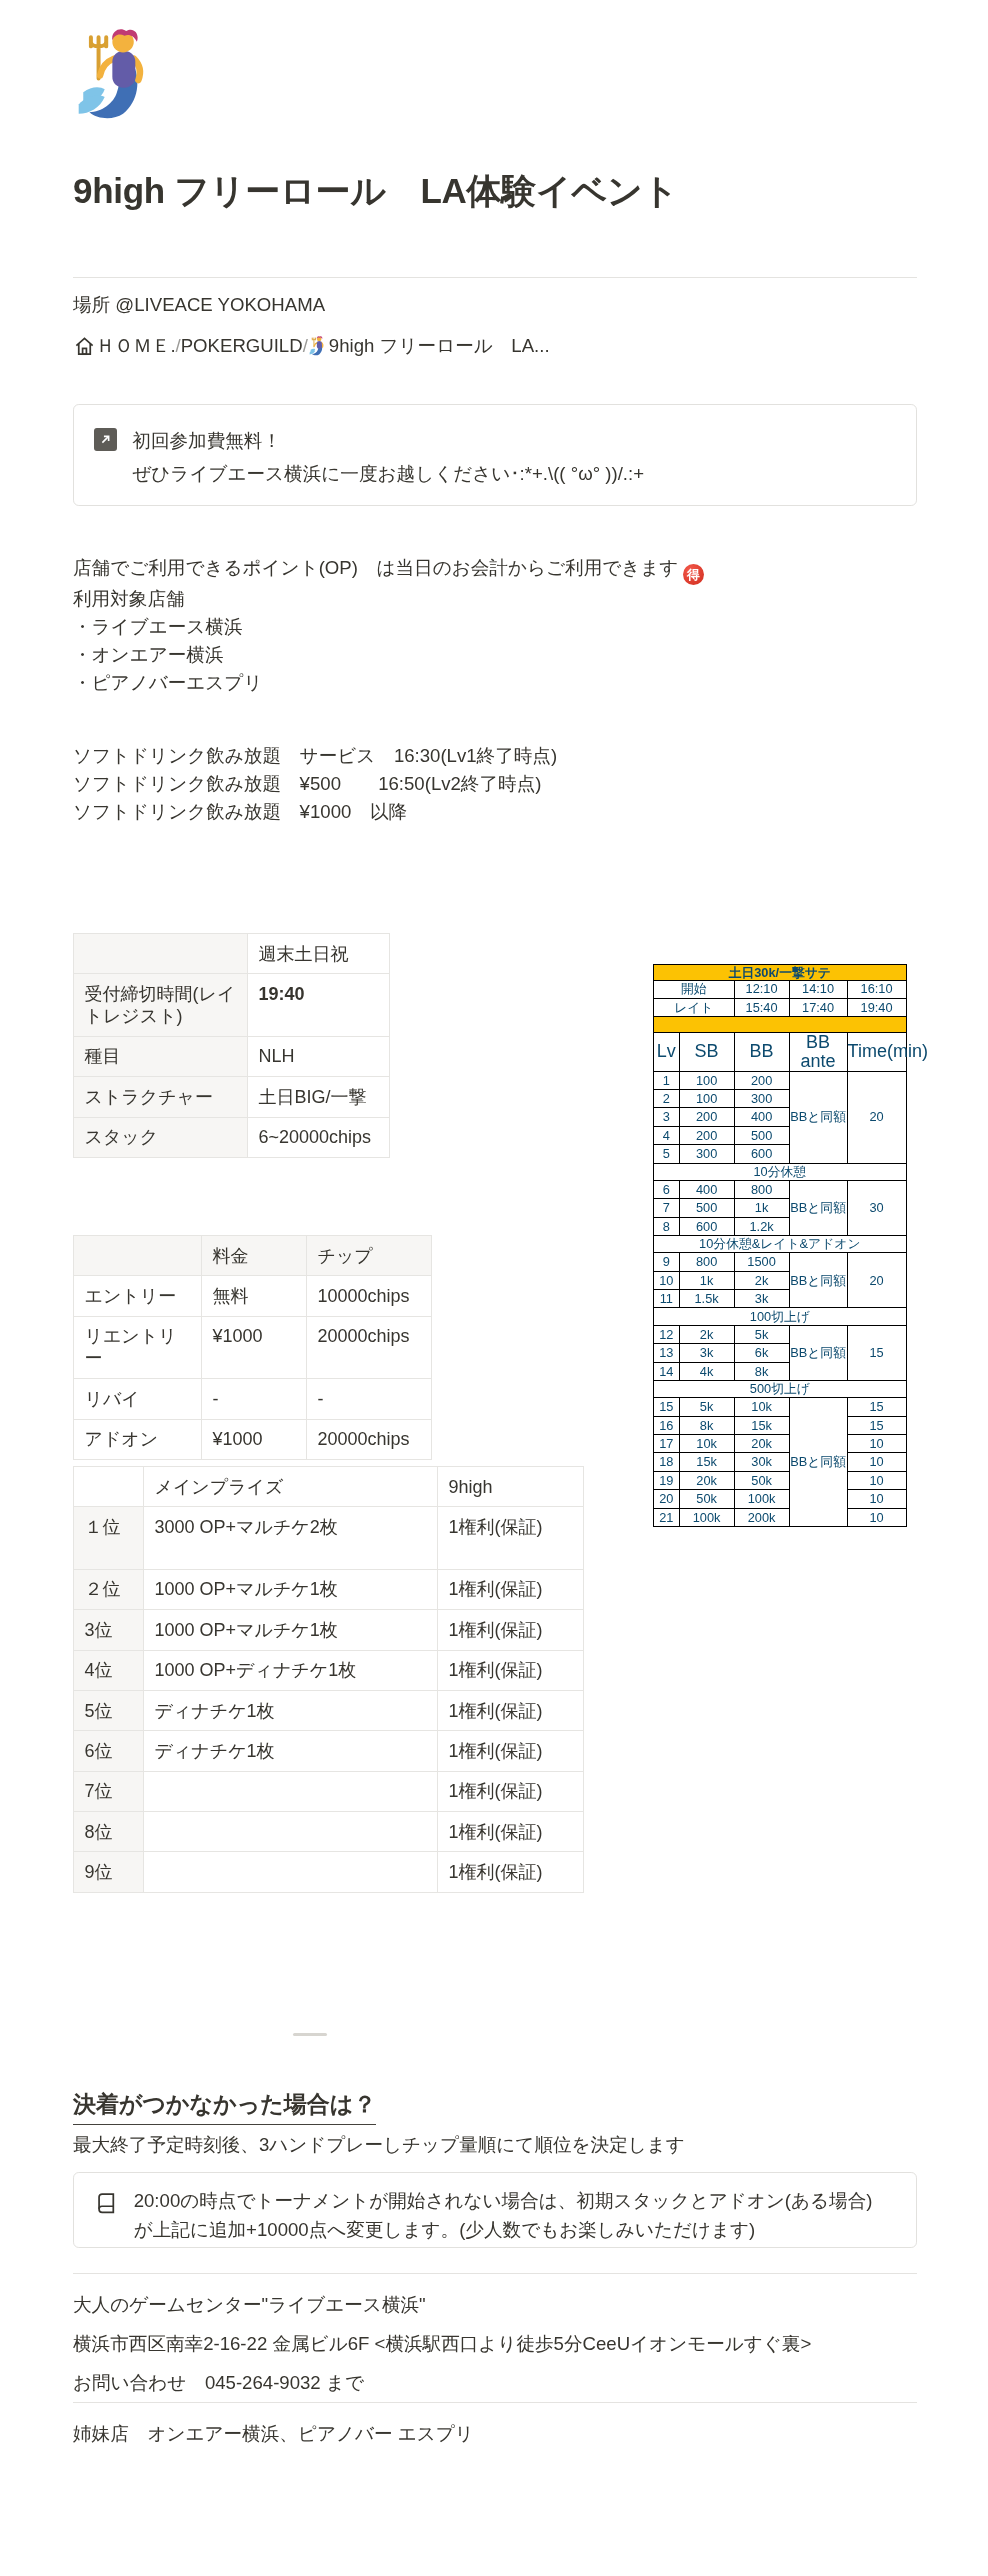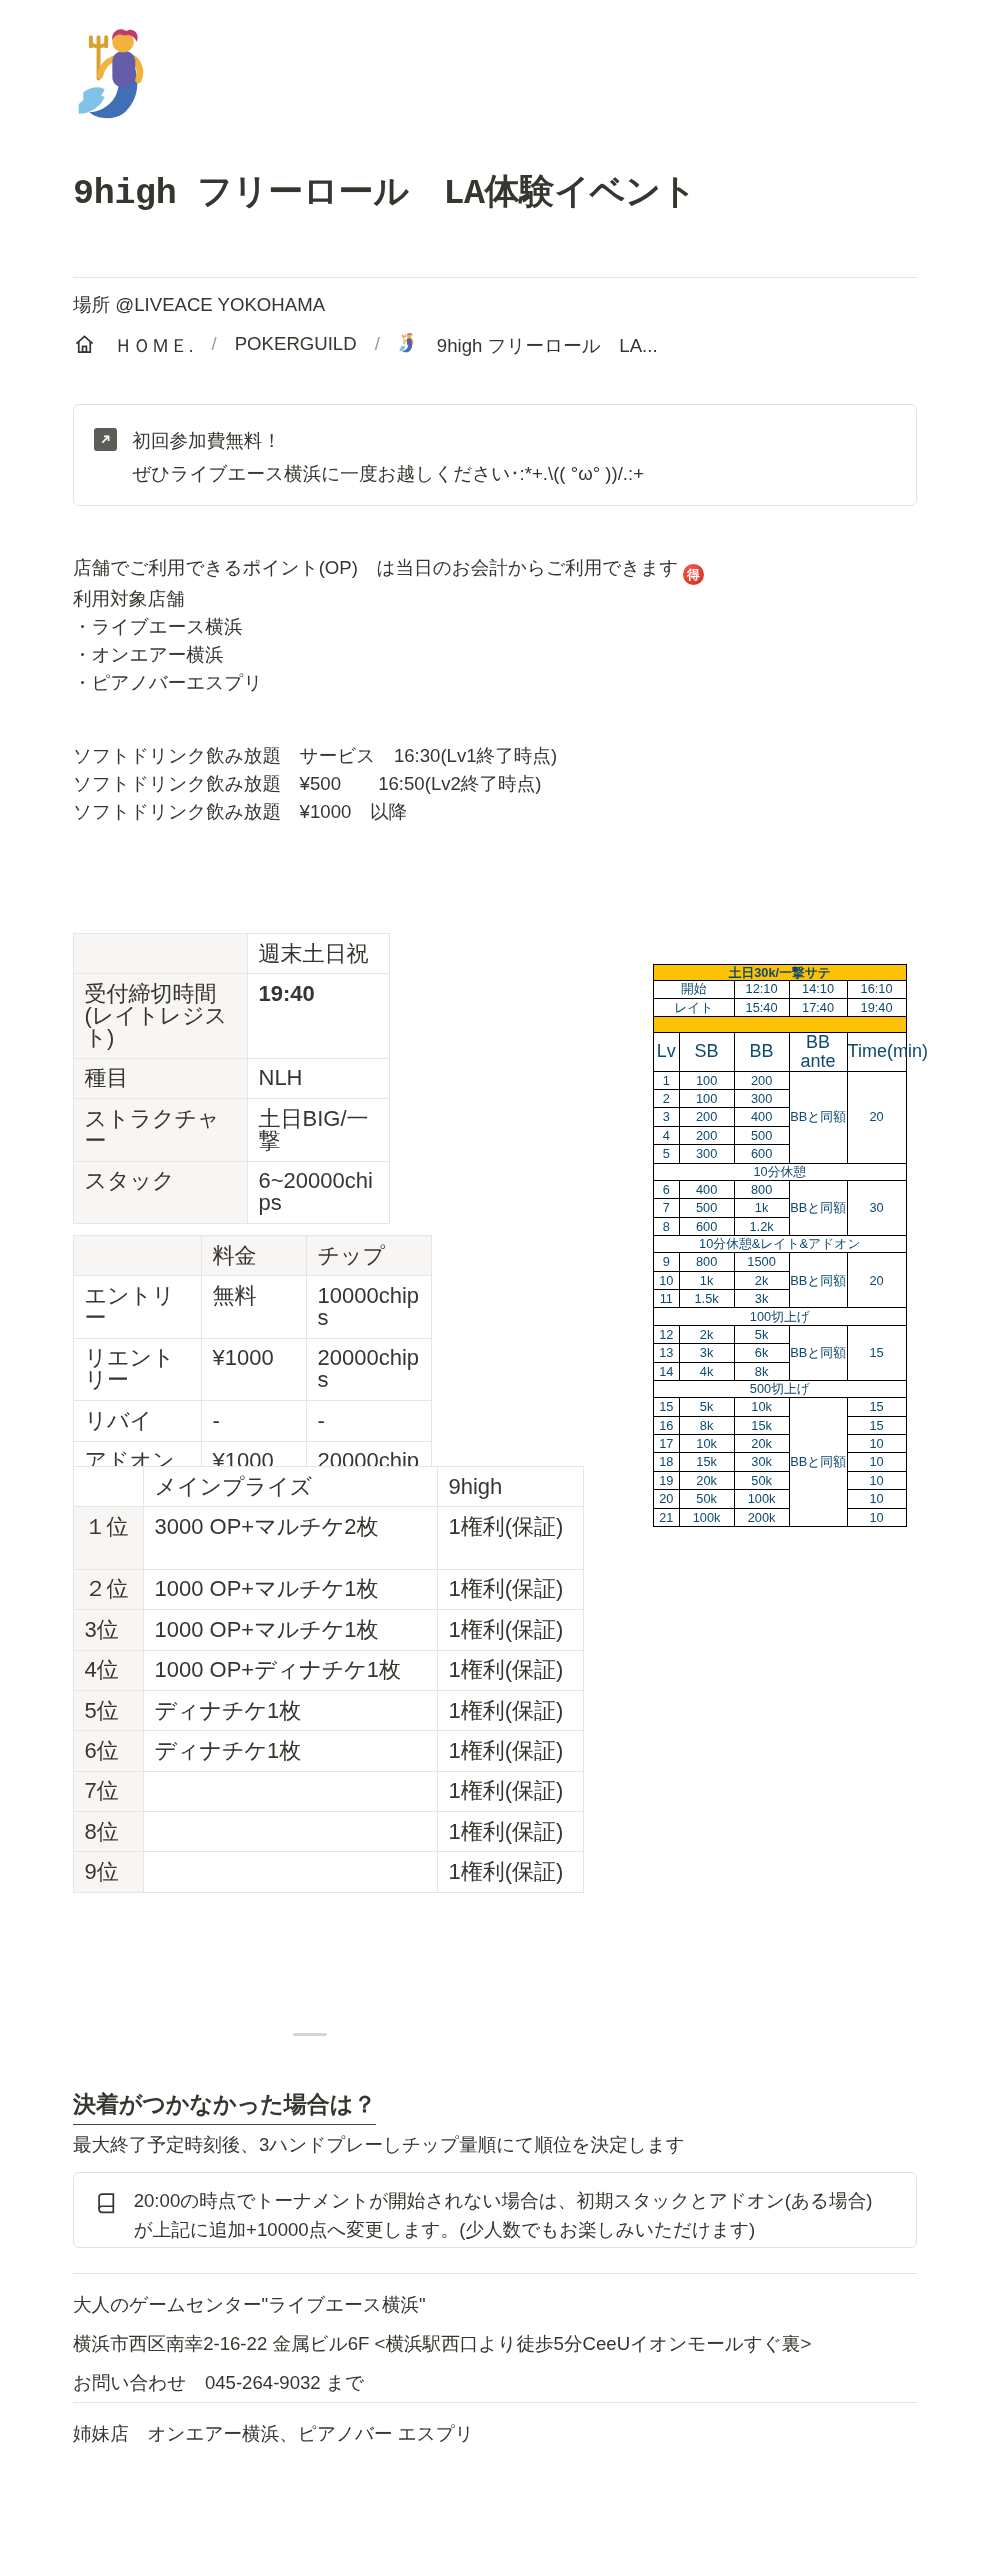--- a/index.html
+++ b/index.html
@@ -1,36 +1,36 @@
 <!DOCTYPE html>
 <html style="font-size:9.3px"><head>
 <meta charset="utf-8">
 <style>
   html,body{margin:0;padding:0;background:#fff;}
   .page{position:relative;width:989px;height:2576px;background:#ffffff;overflow:hidden;
         font-family:"Liberation Sans","DejaVu Sans",sans-serif;color:#37352f;font-size:18.6px;}
   .abs{position:absolute;}
-  .title{font-size:35px;font-weight:700;letter-spacing:-0.3px;font-family:Liberation Mono, monospace;}
+  .title{font-size:35px;font-weight:700;letter-spacing:-0.3px;}
   .divider{height:1.2px;background:#e4e3e0;}
   .minidash{height:2.9px;border-radius:1.7px;background:#d7d5d0;}
-  .bc{display:flex;gap:18px;white-space:nowrap;}
+  .bc{display:flex;align-items:center;gap:0;white-space:nowrap;}
   .bc .sep{color:#9b9a97;}
   .callout{box-sizing:border-box;width:844px;background:#fff;border:1.2px solid #e2e1de;border-radius:5.8px;
            display:flex;align-items:flex-start;padding:19px 23px 0 20.3px;}
   .callout .ctext{margin-left:15px;line-height:33px;}
   .iconbox{flex:0 0 auto;width:23px;height:23px;background:#5e5c57;border-radius:2.9px;
            display:flex;align-items:center;justify-content:center;margin-top:3.5px;}
   .bookicon{flex:0 0 auto;margin-top:4.6px;}
   .lines48 div{line-height:28px;}
   .badge{display:inline-flex;width:21px;height:21px;border-radius:50%;
          background:radial-gradient(circle at 35% 30%, #f4594b, #cf2c1d);color:#fff;font-size:12.8px;font-weight:700;
          align-items:center;justify-content:center;vertical-align:-4.6px;margin-left:4.6px;}
   table.notion{border-collapse:collapse;table-layout:fixed;background:#fff;}
   table.notion td{border:1.2px solid #e6e5e2;padding:8.7px 10.5px;vertical-align:top;line-height:22px;
-                  word-break:break-word;font-size:22px;}
+                  word-break:break-word;font-size:18px;}
   table.notion td.hcell{background:#f7f6f4;font-weight:500;}
   table.notion td.bval{font-weight:700;}
   table.notion tr.tall td{height:44px;}
   .h3u{font-size:23px;font-weight:700;display:inline-block;border-bottom:1.7px solid #44423d;padding-bottom:4.1px;}
   .structwrap{width:254px;}
   table.struct{width:252px;border-collapse:collapse;border:1.7px solid #000;table-layout:fixed;
                font-size:12.8px;color:#0c4a6e;background:#fff;}
   table.struct td{border:0.9px solid #000;text-align:center;vertical-align:middle;padding:0;
                   height:17.4px;line-height:1.05;}
   table.struct td.ytitle{background:#fcc203;font-weight:700;height:14.5px;}

